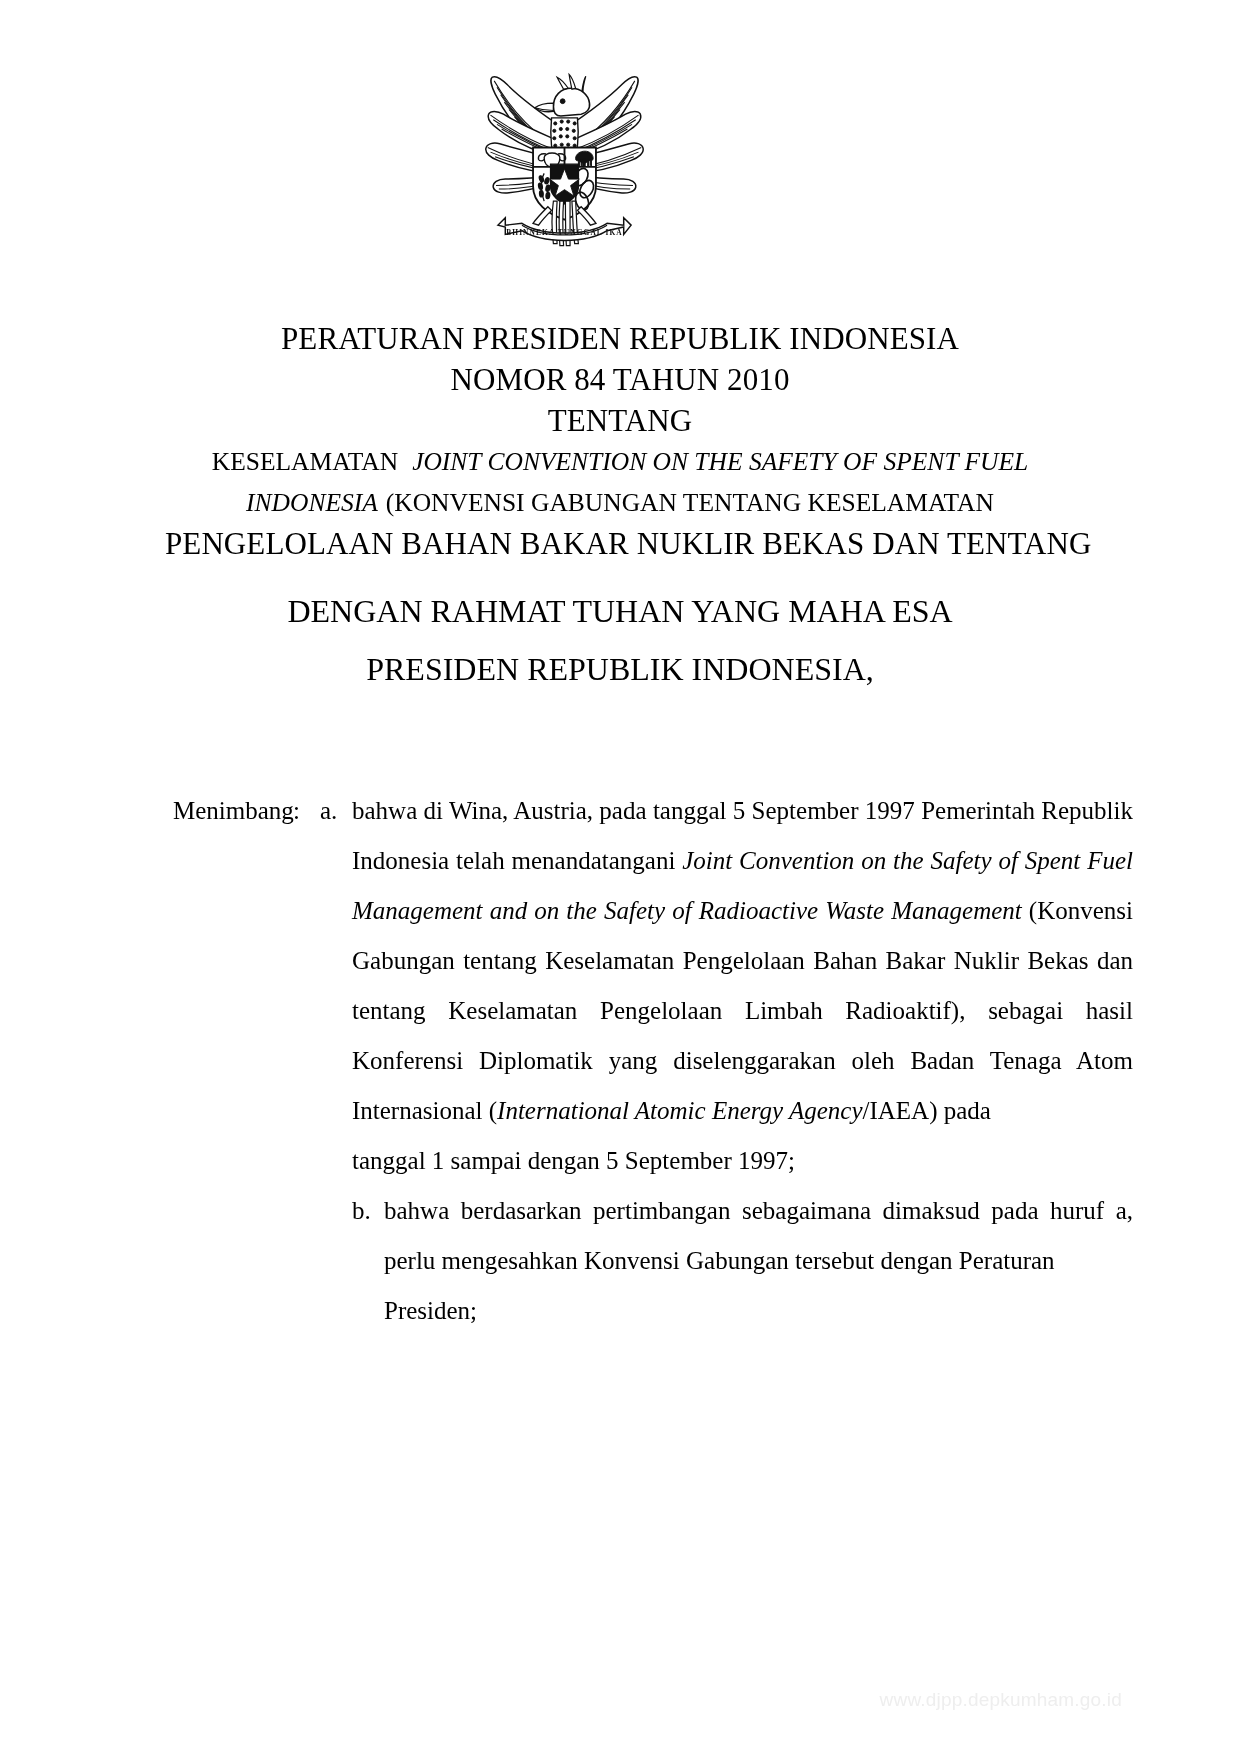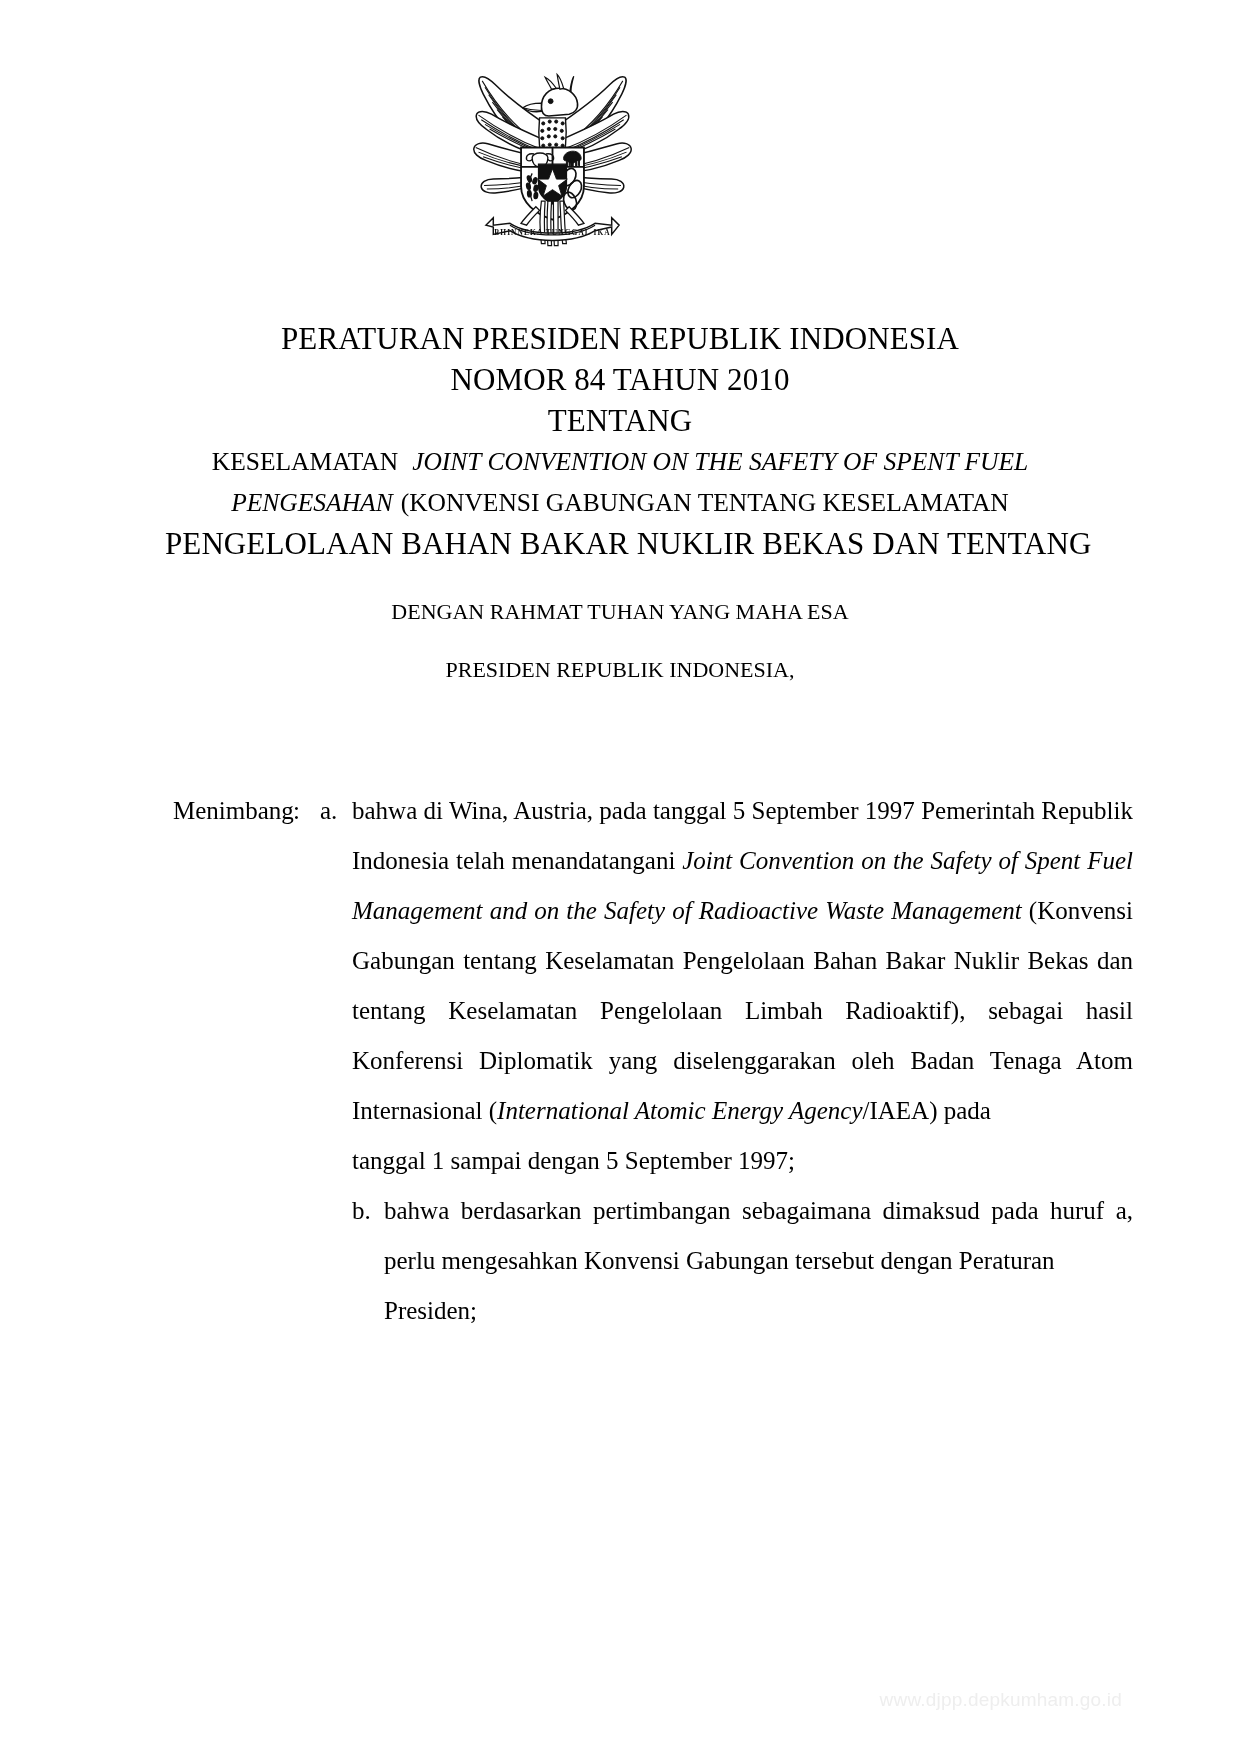--- a/index.html
+++ b/index.html
@@ -16,21 +16,21 @@
     width: 1240px;
     height: 1755px;
     background: #ffffff;
     overflow: hidden;
     box-sizing: border-box;
   }
 
   
   .emblem-wrap {
     position: absolute;
-    left: 0;
+    left: 12px;
     top: 62px;
     width: 1104px;
     text-align: center;
   }
   .emblem {
     display: inline-block;
     width: 185px;
     height: 195px;
   }
 
@@ -55,21 +55,21 @@
   }
   .ital { font-style: italic; }
   .sp-w { display: inline-block; width: 14px; }
   .sp-n { display: inline-block; width: 8px; }
 
   .gap-a { height: 27px; }
   .gap-b { height: 17px; }
 
   .subline {
     text-align: center;
-    font-size: 22px;
+    font-size: 32px;
     line-height: 41px;
   }
 
   
   .body-block {
     position: absolute;
     left: 133px;
     top: 786px;
     width: 1000px;
     font-size: 25px;
@@ -276,21 +276,21 @@
   </div>
 
   <div class="title-block">
     <div class="tline">PERATURAN PRESIDEN REPUBLIK INDONESIA</div>
     <div class="tline">NOMOR  84  TAHUN  2010</div>
     <div class="tline">TENTANG</div>
     <div class="tline-just">
       <span>KESELAMATAN</span><span class="sp-w"></span><span class="ital">JOINT   CONVENTION   ON   THE SAFETY   OF   SPENT   FUEL</span>
     </div>
     <div class="tline-just">
-      <span class="ital">PENGESAHAN</span><span class="sp-n"></span><span>(KONVENSI GABUNGAN TENTANG KESELAMATAN</span>
+      <span class="ital">INDONESIA</span><span class="sp-n"></span><span>(KONVENSI GABUNGAN TENTANG KESELAMATAN</span>
     </div>
     <div class="tline">PENGELOLAAN BAHAN BAKAR NUKLIR BEKAS DAN TENTANG</div>
 
     <div class="gap-a"></div>
     <div class="subline">DENGAN RAHMAT TUHAN YANG MAHA ESA</div>
     <div class="gap-b"></div>
     <div class="subline">PRESIDEN REPUBLIK INDONESIA,</div>
   </div>
 
   <div class="body-block">

